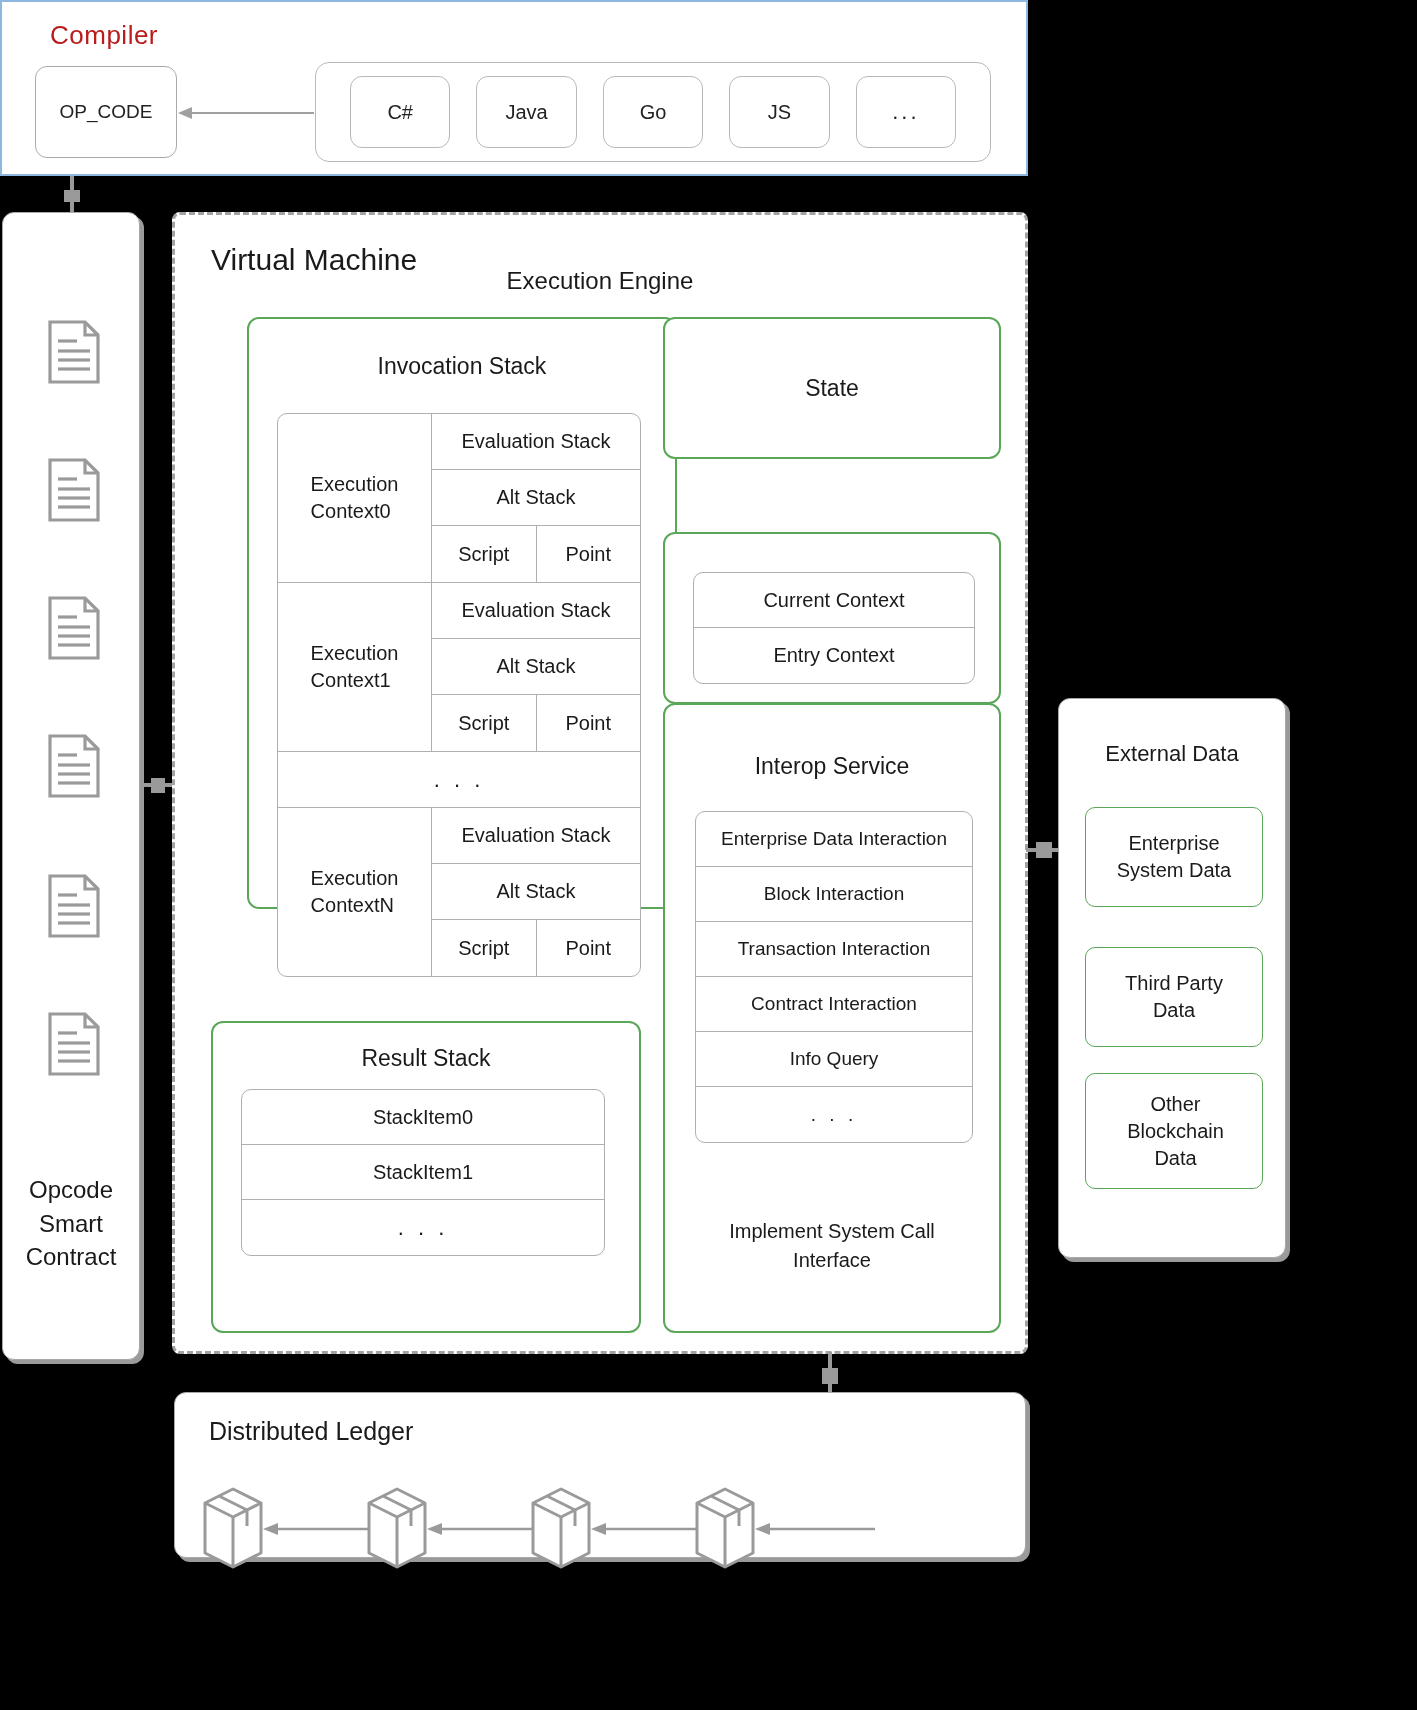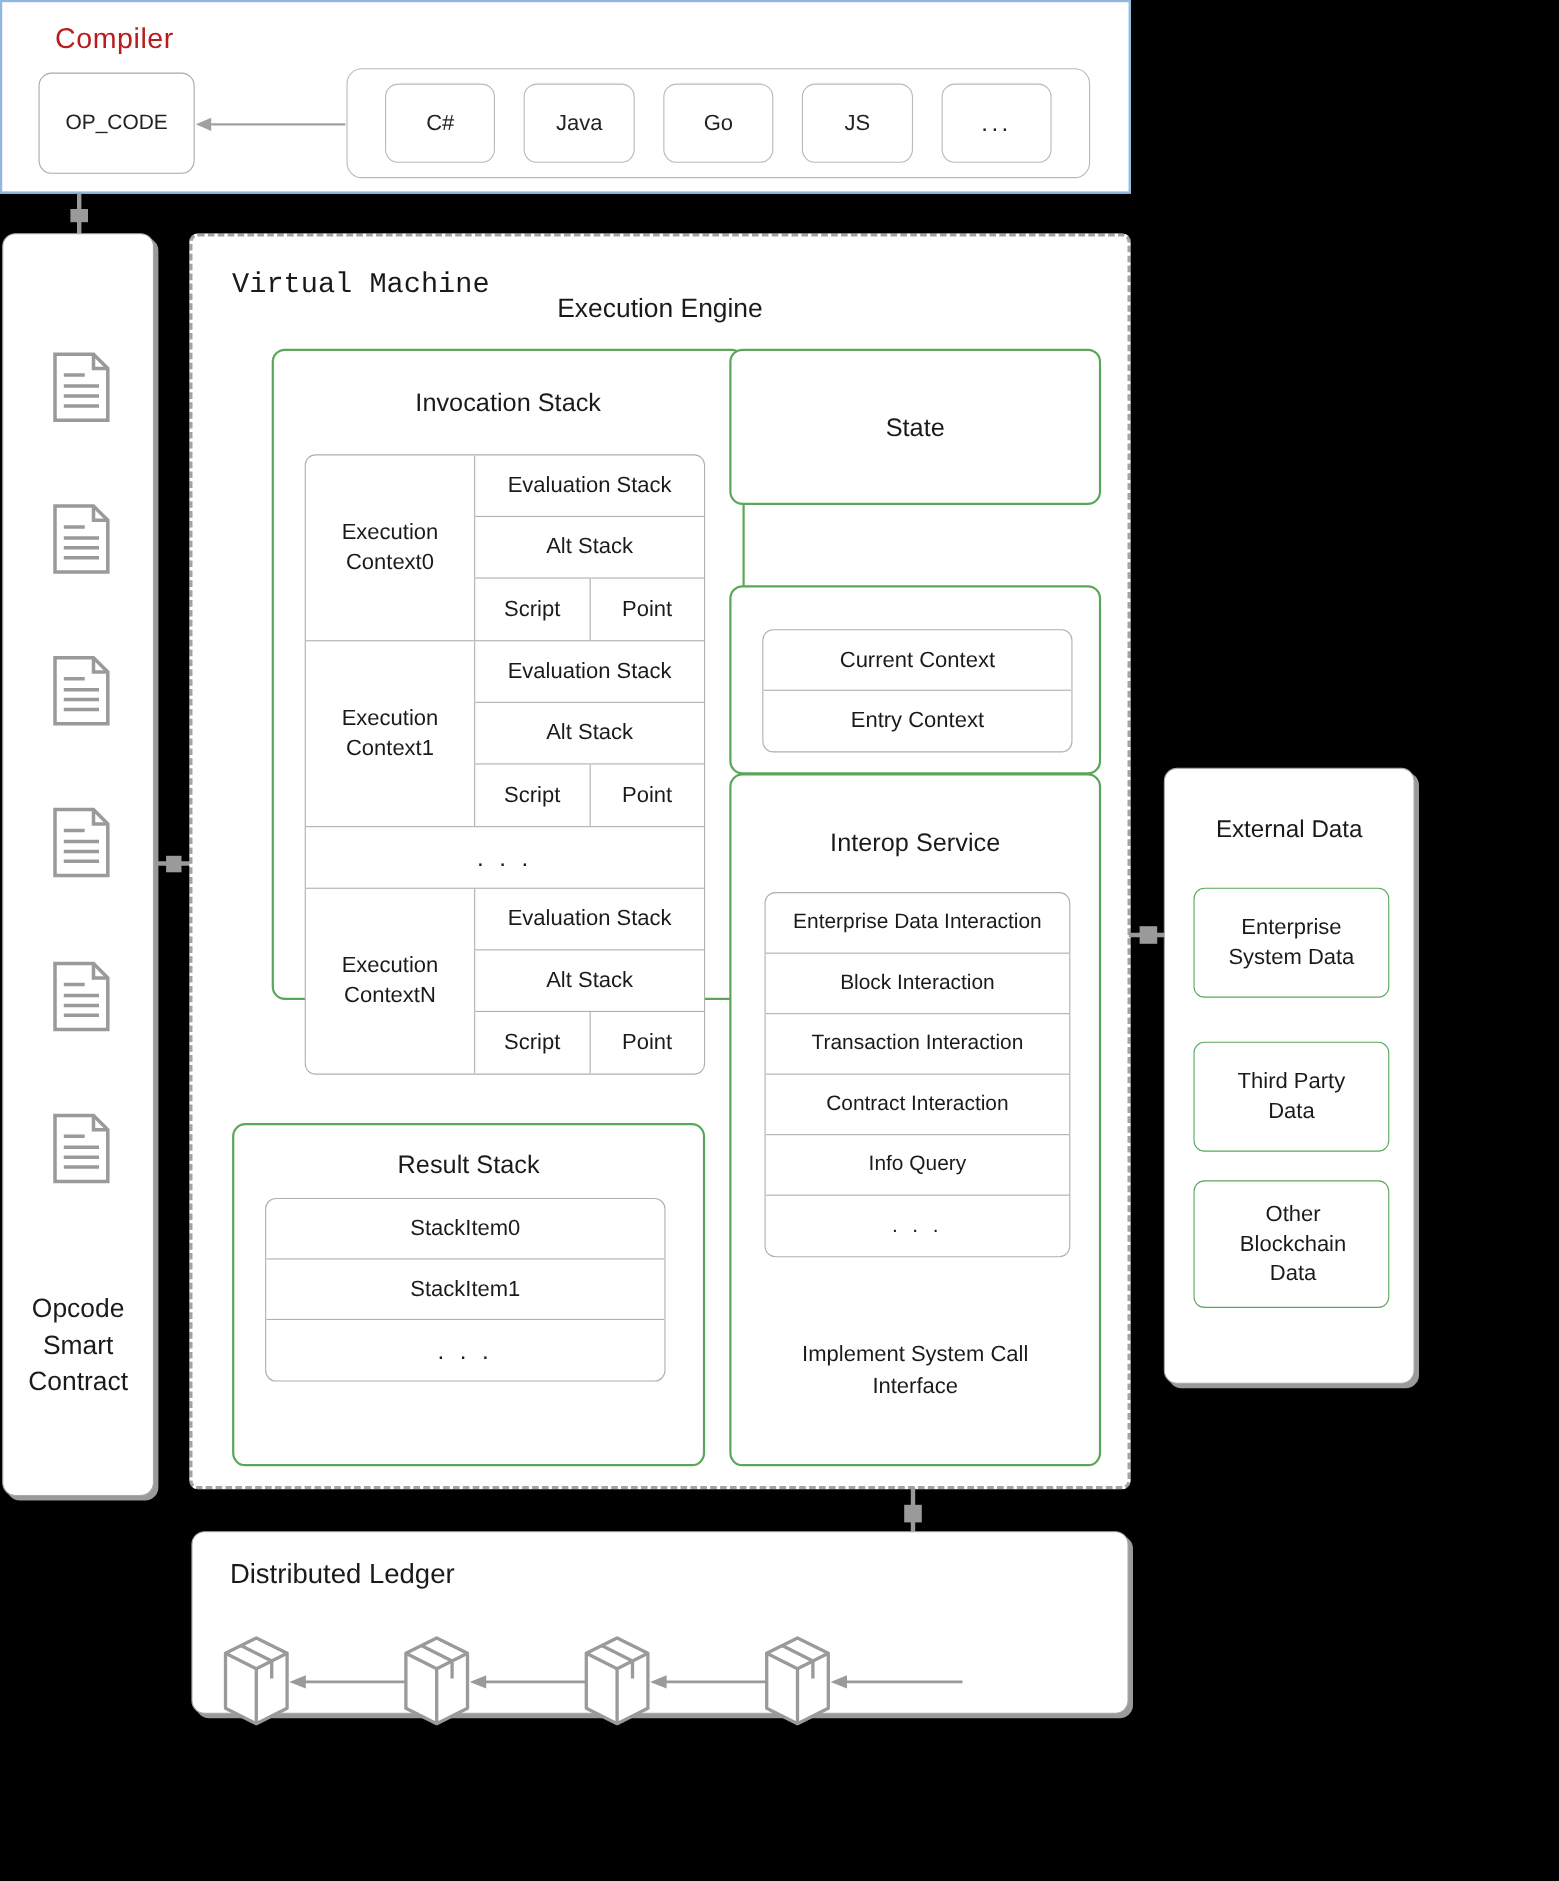--- a/index.html
+++ b/index.html
@@ -54,21 +54,21 @@
     border: 1.7px solid #a8a8a8; border-radius: 12px;
     box-shadow: 4px 4px 0 0 #9a9a9a;
   }
   .doc-icon { position: absolute; left: 44px; width: 54px; height: 66px; }
 
   
   #vm-panel {
     left: 172px; top: 212px; width: 856px; height: 1142px;
     border: 3px dashed #a3a3a3; border-radius: 8px; background: #fff;
   }
-  #vm-title { position: absolute; left: 36px; top: 28px; font-size: 26px; color:#1a1a1a;font-family:Liberation Mono, monospace; }
+  #vm-title { position: absolute; left: 36px; top: 28px; font-size: 30px; color:#1a1a1a; }
   #engine-title {
     position: absolute; left: 0; right: 0; top: 52px;
     text-align: center; font-size: 24px; color: #1a1a1a;
   }
 
   .green-box {
     position: absolute; border: 2px solid #5aa75a; border-radius: 12px; background:#fff;
   }
 
   #invocation-stack { left: 36px; top: 102px; width: 430px; height: 592px; margin-left: 36px; }
@@ -81,21 +81,21 @@
 
   
   #ctx-table {
     position: absolute; left: 28px; top: 94px; width: 364px;
     border: 1.5px solid #b0b0b0; border-radius: 10px; overflow: hidden; background:#fff;
   }
   .ctx-row { display: flex; border-top: 1.3px solid #b0b0b0; }
   .ctx-row:first-child { border-top: none; }
   .ctx-name {
     width: 154px; display: flex; align-items: center; justify-content: center;
-    text-align: center; font-size: 20px; line-height: 1.35; color: #1a1a1a;
+    font-size: 20px; line-height: 1.35; color: #1a1a1a;
     border-right: 1.3px solid #b0b0b0; padding: 6px 4px;
   }
   .ctx-cells { flex: 1; display: flex; flex-direction: column; }
   .ctx-cell {
     height: 56px; display: flex; align-items: center; justify-content: center;
     font-size: 20px; color: #1a1a1a; border-bottom: 1.3px solid #b0b0b0;
   }
   .ctx-cell:last-child { border-bottom: none; }
   .ctx-split { display: flex; height: 56px; }
   .ctx-split > div {

